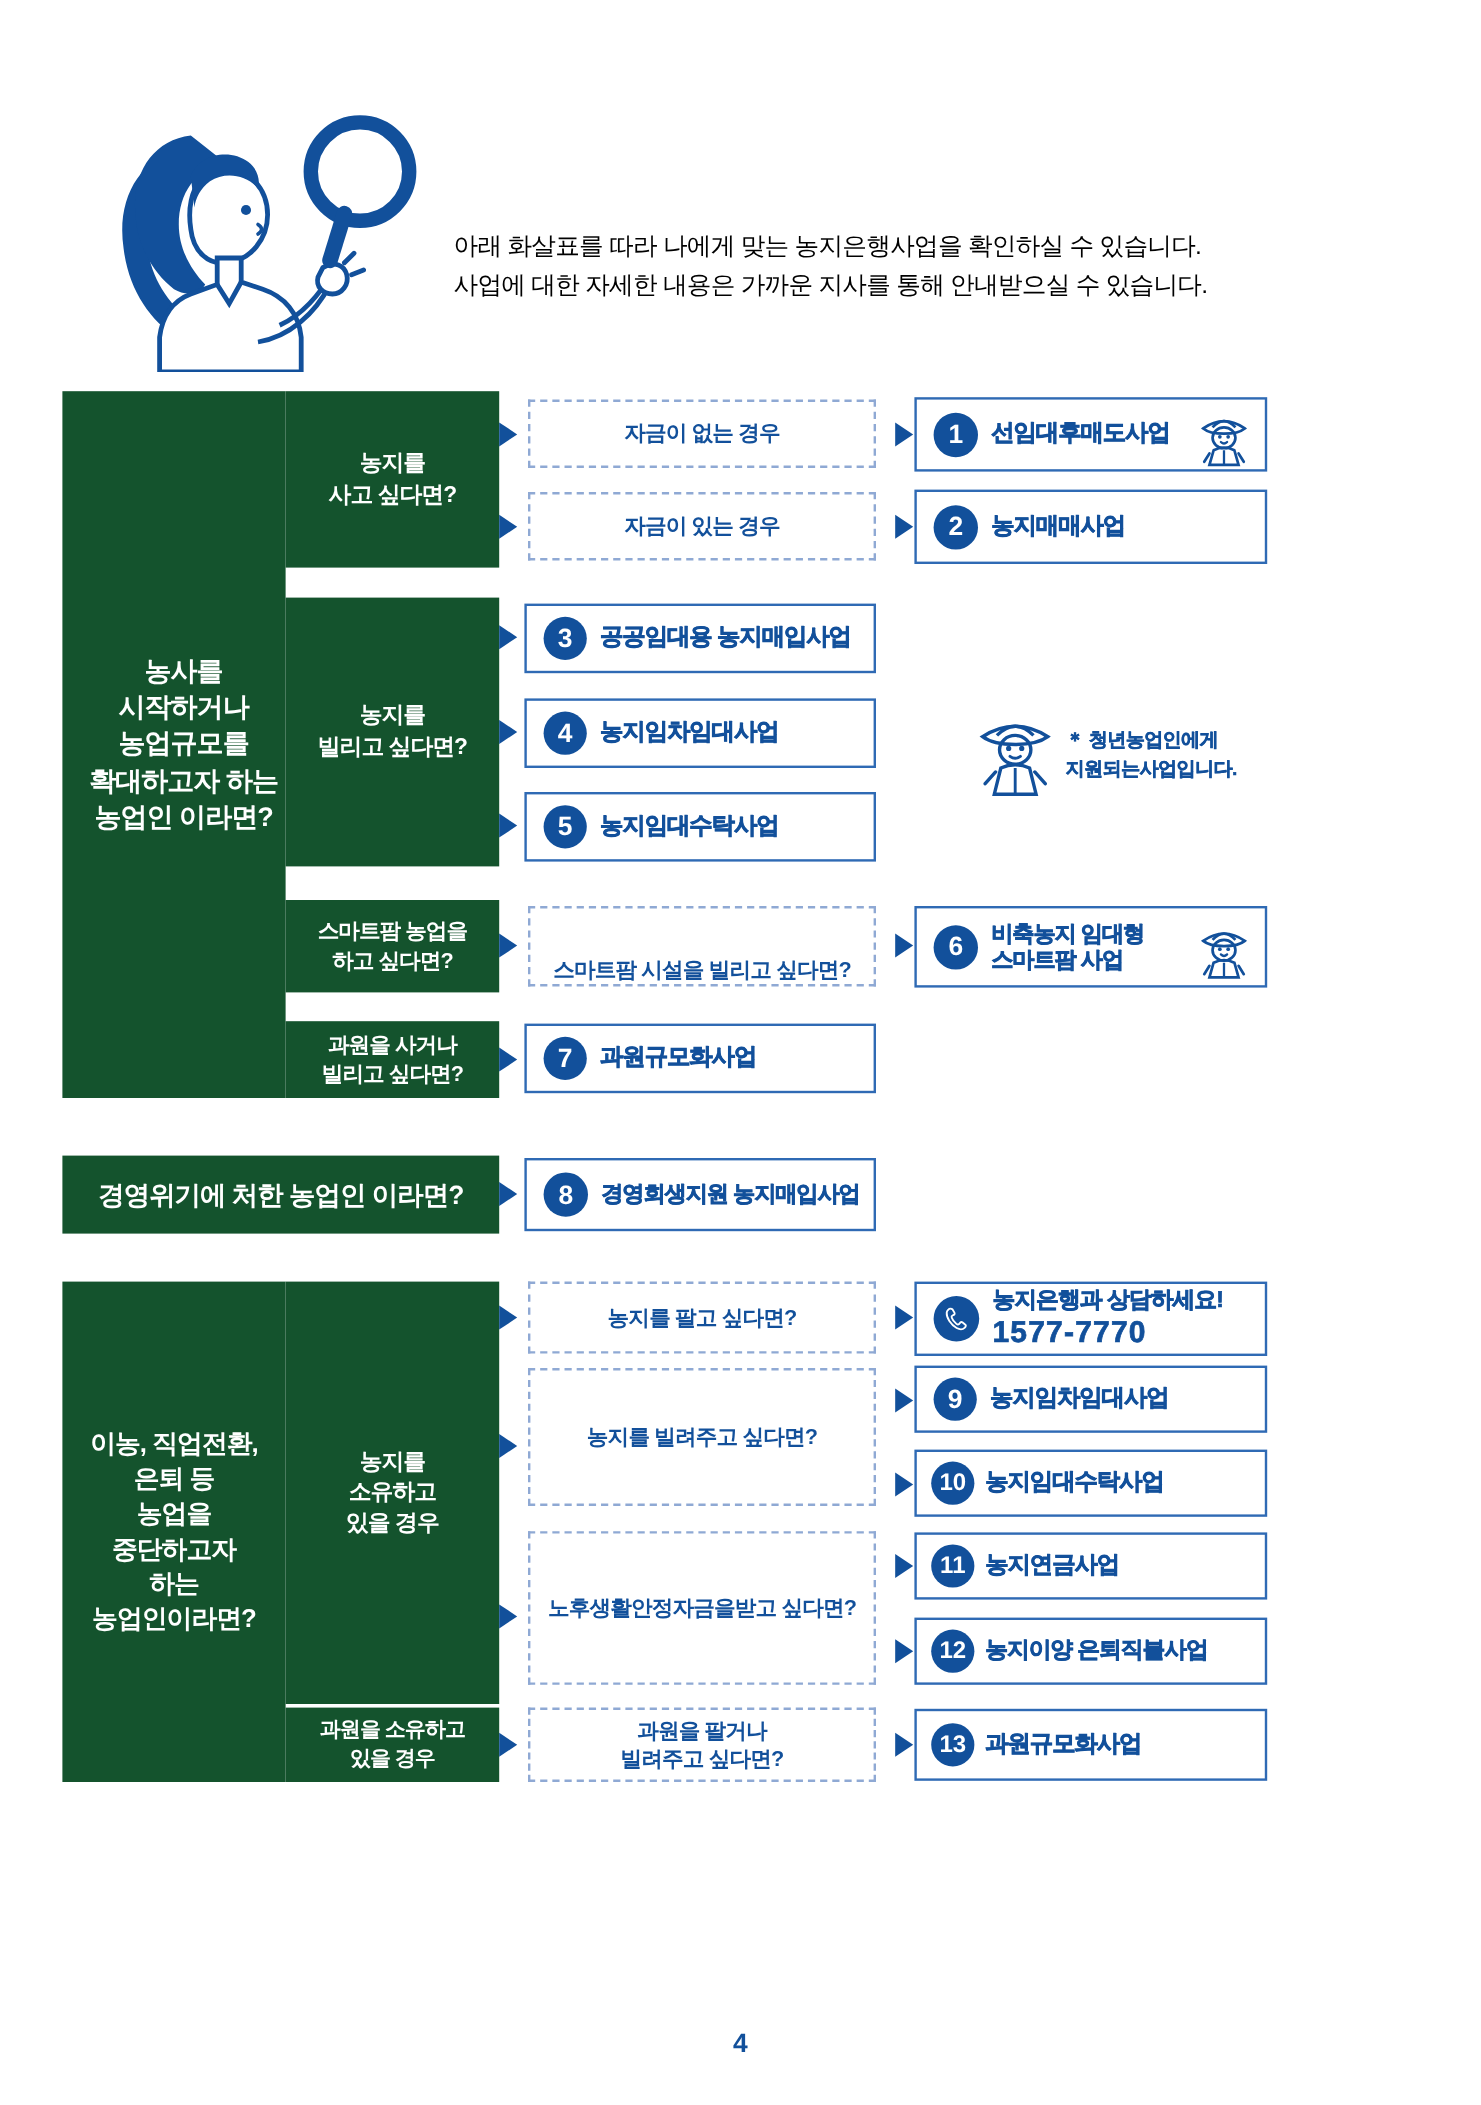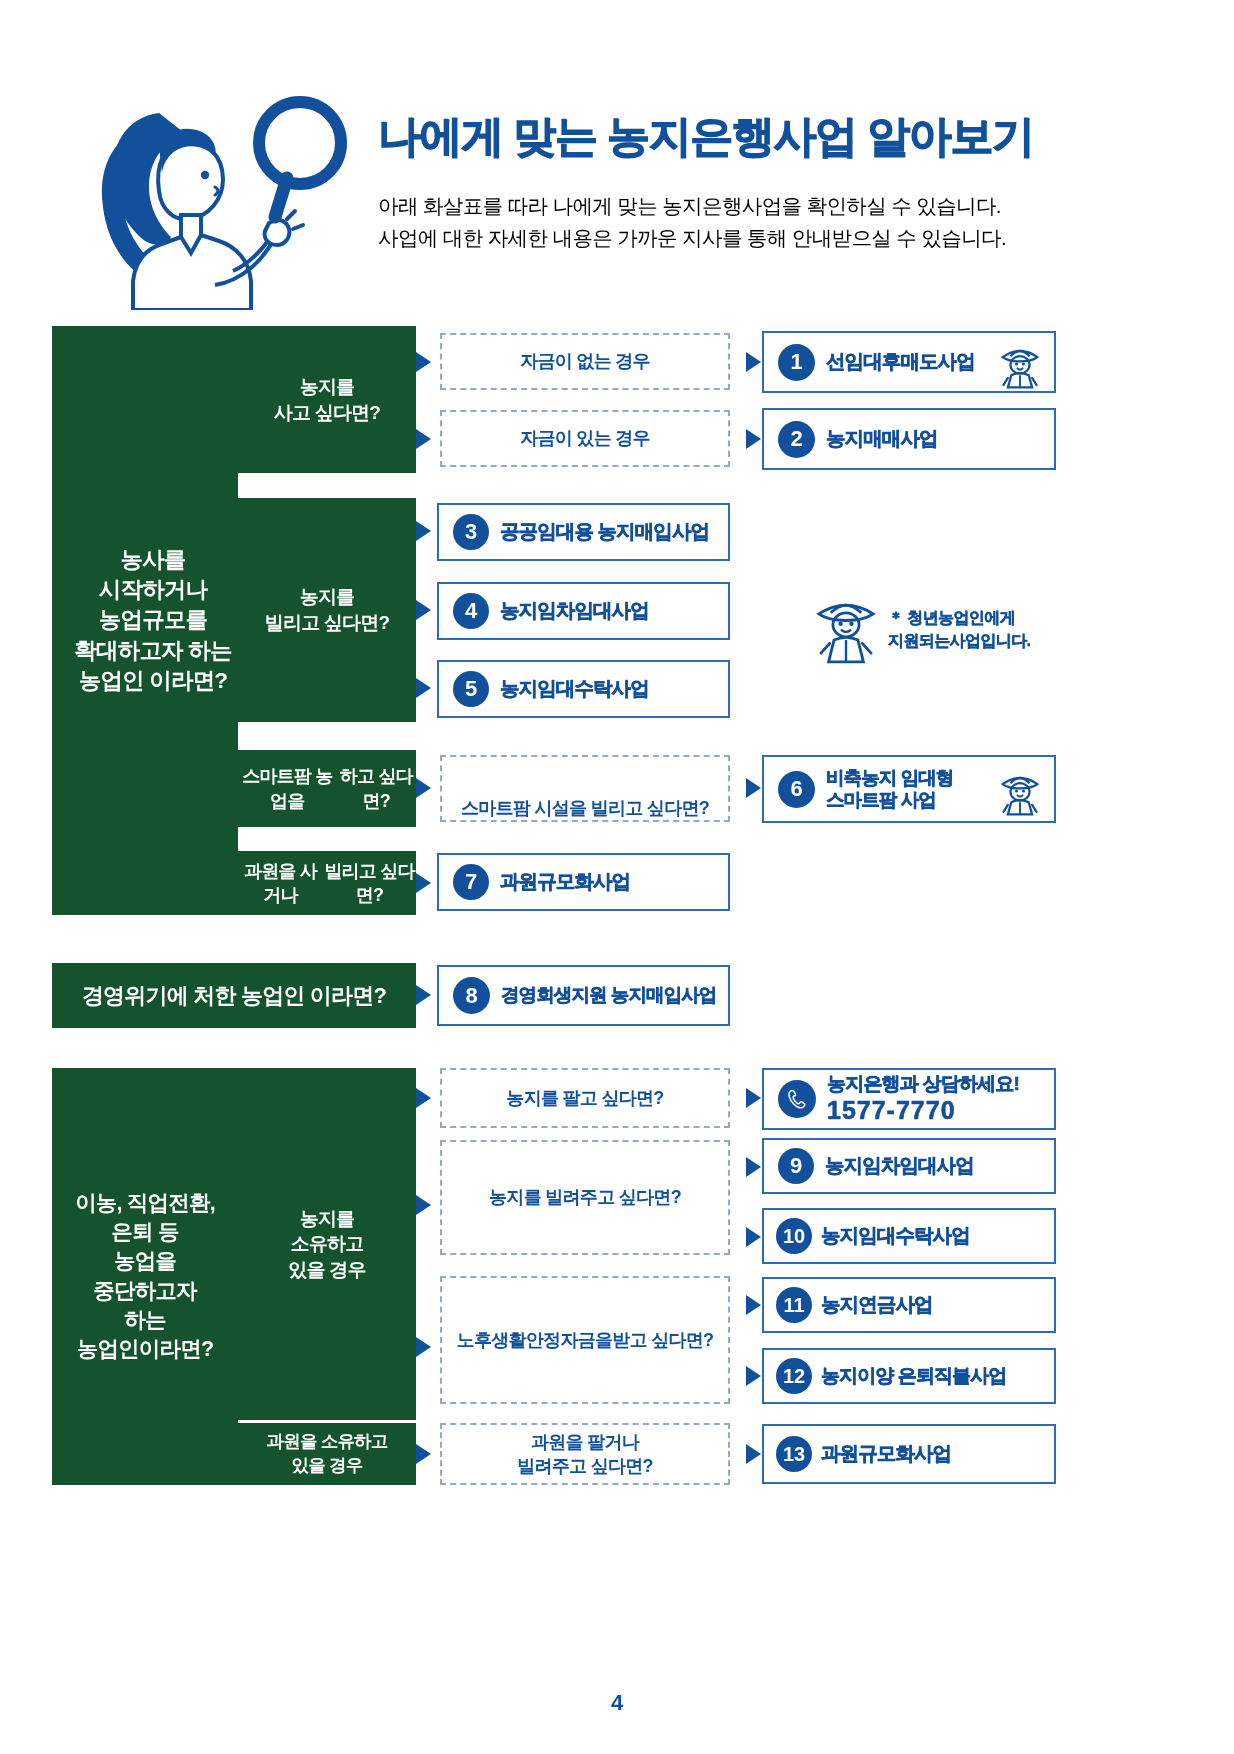--- a/index.html
+++ b/index.html
@@ -115,21 +115,20 @@
       <path d="M160 190 C186 186 208 166 220 142" fill="none" stroke="#12509b" stroke-width="4"></path>
 
       <path d="M214 128 c10 -6 18 -2 20 6 c2 8 -4 16 -12 16 c-8 0 -14 -6 -12 -14 Z" fill="#ffffff" stroke="#12509b" stroke-width="4"></path>
       <path d="M222 120 l6 -10 M232 124 l8 -8 M238 134 l10 -4" stroke="#12509b" stroke-width="4" stroke-linecap="round" fill="none"></path>
 
       <circle cx="245" cy="48" r="41" fill="none" stroke="#12509b" stroke-width="12"></circle>
       <line x1="232" y1="83" x2="220" y2="122" stroke="#12509b" stroke-width="13" stroke-linecap="round"></line>
     </svg>
   </div>
 
-  <div class="title">나에게 맞는 농지은행사업 알아보기</div>
   <div class="subtitle">
     <div>아래 화살표를 따라 나에게 맞는 농지은행사업을 확인하실 수 있습니다.</div>
     <div>사업에 대한 자세한 내용은 가까운 지사를 통해 안내받으실 수 있습니다.</div>
   </div>
 </div>
 
 <div class="solid" style="left:52px;top:326px;width:186px;height:589px;font-size:22.5px;flex-direction:column;padding-left:16px;">
   <span>농사를</span>
   <span>시작하거나</span>
   <span>농업규모를</span>
@@ -211,21 +210,21 @@
       <path d="M31 46 v20" stroke="#12509b" stroke-width="2.2"></path>
       <path d="M16 49 l-8 9 M46 49 l8 9" stroke="#12509b" stroke-width="2.6" stroke-linecap="round"></path>
     </svg>
   </div>
   <div class="youthnote" style="position:static;margin-left:8px;">
     <div>＊ 청년농업인에게</div>
     <div>지원되는사업입니다.</div>
   </div>
 </div>
 
-<div class="solid" style="left:238px;top:750px;width:178px;height:77px;font-size:18px;">
+<div class="solid" style="left:238px;top:750px;width:178px;height:77px;font-size:18px;flex-direction:column;">
   <span>스마트팜 농업을</span>
   <span>하고 싶다면?</span>
 </div>
 <div class="arrow" style="left:416px;top:778px;"></div>
 <div class="dashed" style="left:440px;top:755px;width:290px;height:67px;align-items:flex-end;">
   <span>스마트팜 시설을 빌리고 싶다면?</span>
 </div>
 <div class="arrow" style="left:746px;top:778px;"></div>
 <div class="outline" style="left:762px;top:755px;width:294px;height:68px;padding-left:14px;">
   <div class="numcircle" style="width:37px;height:37px;font-size:22px;">6</div>
@@ -241,21 +240,21 @@
       <circle cx="26" cy="30" r="1.8" fill="#12509b"></circle>
         <circle cx="34" cy="30" r="1.8" fill="#12509b"></circle>
       <path d="M27 35 q3 3 6 0" fill="none" stroke="#12509b" stroke-width="2.2" stroke-linecap="round"></path>
       <path d="M20 43 q10 -5 20 0 l4 14 h-28 Z" fill="none" stroke="#12509b" stroke-width="2.6"></path>
       <path d="M30 43 v14" stroke="#12509b" stroke-width="2.2"></path>
       <path d="M16 46 l-5 8 M44 46 l5 8" stroke="#12509b" stroke-width="2.6" stroke-linecap="round"></path>
     </svg>
   </div>
 </div>
 
-<div class="solid" style="left:238px;top:851px;width:178px;height:64px;font-size:18px;flex-direction:row;">
+<div class="solid" style="left:238px;top:851px;width:178px;height:64px;font-size:18px;flex-direction:column;">
   <span>과원을 사거나</span>
   <span>빌리고 싶다면?</span>
 </div>
 <div class="arrow" style="left:416px;top:873px;"></div>
 <div class="outline" style="left:437px;top:853px;width:293px;height:58px;padding-left:14px;">
   <div class="numcircle" style="width:36px;height:36px;font-size:22px;">7</div>
   <div class="itemlabel" style="font-size:19.5px;margin-left:11px;">과원규모화사업</div>
 </div>
 
 <div class="solid" style="left:52px;top:963px;width:364px;height:65px;font-size:22px;">

